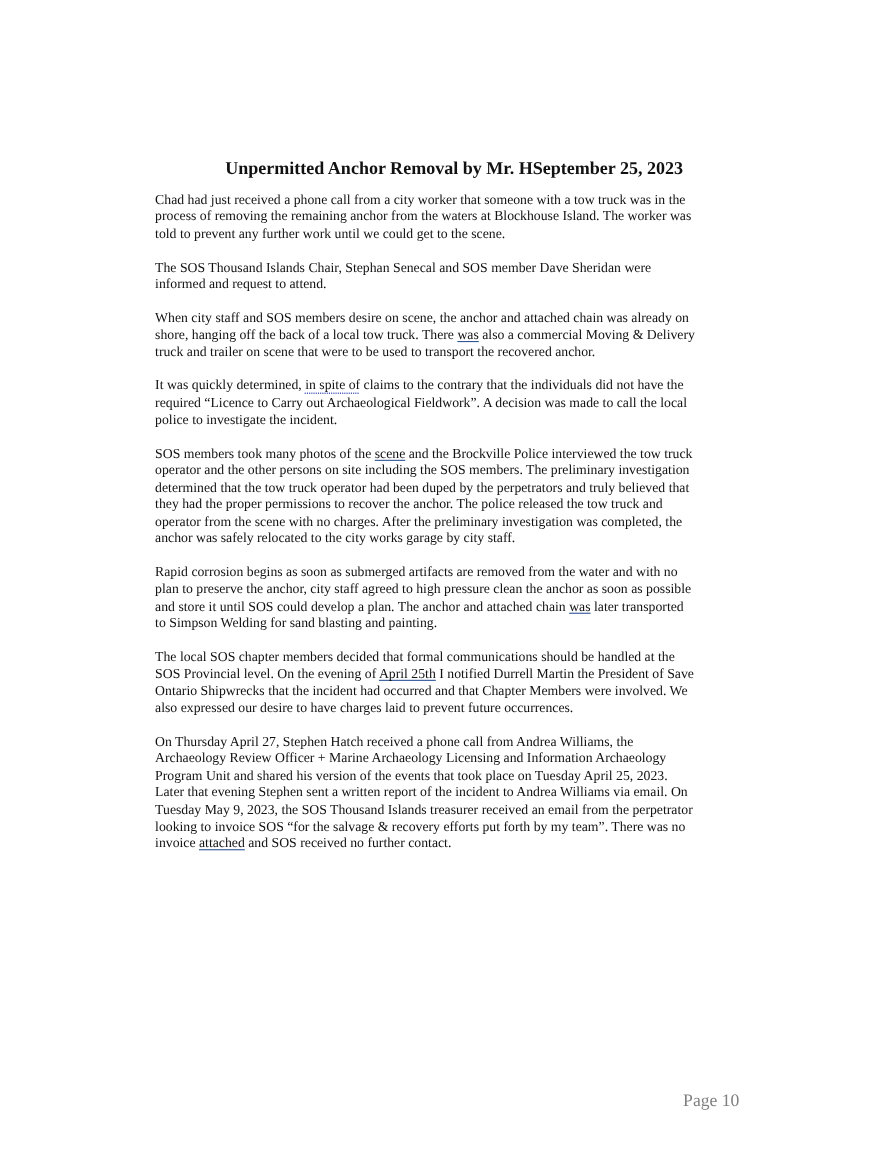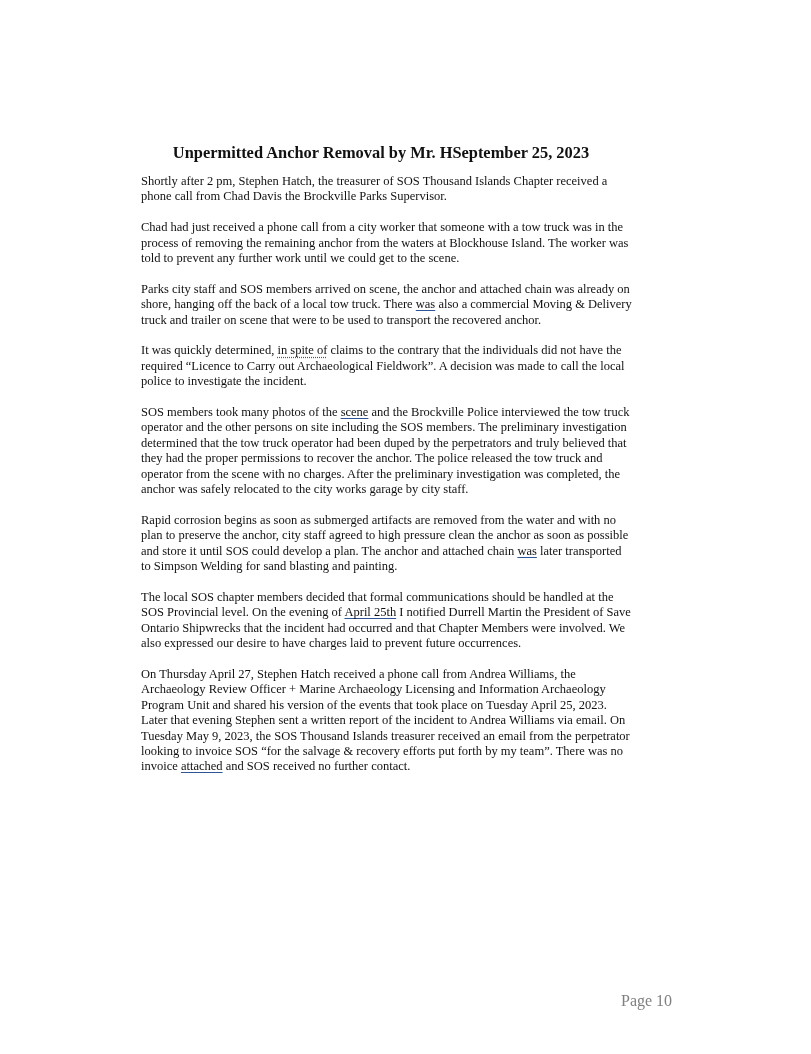--- a/index.html
+++ b/index.html
@@ -4,43 +4,43 @@
 <style>
   html, body { margin: 0; padding: 0; }
   body {
     width: 811px; height: 1054px; background: #ffffff; position: relative; overflow: hidden;
     font-family: "Liberation Serif", serif; color: #111111;
   }
   .page { position: absolute; left: 0; top: 0; width: 811px; height: 1054px; background: #fff; }
   .content { position: absolute; left: 141px; top: 144px; width: 532px; }
   .heading {
     font-weight: bold; font-size: 16.4px; line-height: 18px; margin: 0 0 12px 0;
-    display: flex; justify-content: center; width: 480px;
+    display: flex; justify-content: flex-end; width: 480px;
   }
   .para { font-size: 12.5px; line-height: 15.4px; margin: 0 0 15.4px 0; white-space: pre-line; }
   .ul-blue { text-decoration: underline; text-decoration-color: #2f5597; text-decoration-thickness: 1px; text-underline-offset: 2px; text-align: right; }
   .ul-dotted { text-decoration: underline dotted; text-decoration-color: #3b4fb4; text-underline-offset: 2px; }
   .page-number { position: absolute; left: 621px; top: 992px; font-size: 16px; color: #7f7f7f; }
 </style>
 </head>
 <body>
 
 <div class="page">
   <div class="content">
     <div class="heading">
       <span>Unpermitted Anchor Removal by Mr. H</span>
       <span>September 25, 2023</span>
     </div>
     <div id="paragraphs">
-        <p class="para"><span>Shortly after 2 pm, Stephen Hatch, the treasurer of SOS Thousand Islands Chapter received a
-phone call from Chad Davis the Brockville Parks Supervisor.</span></p>
         <p class="para"><span>Chad had just received a phone call from a city worker that someone with a tow truck was in the
 process of removing the remaining anchor from the waters at Blockhouse Island.  The worker was
 told to prevent any further work until we could get to the scene.</span></p>
-        <p class="para"><span>Parks city staff and SOS members arrived on scene, the anchor and attached chain was already on
+        <p class="para"><span>The SOS Thousand Islands Chair, Stephan Senecal and SOS member Dave Sheridan were
+informed and request to attend.</span></p>
+        <p class="para"><span>When city staff and SOS members desire on scene, the anchor and attached chain was already on
 shore, hanging off the back of a local tow truck.  There </span><span class="ul-blue">was</span><span> also a commercial Moving &amp; Delivery
 truck and trailer on scene that were to be used to transport the recovered anchor.</span></p>
         <p class="para"><span>It was quickly determined, </span><span class="ul-dotted">in spite of</span><span> claims to the contrary that the individuals did not have the
 required “Licence to Carry out Archaeological Fieldwork”.  A decision was made to call the local
 police to investigate the incident.</span></p>
         <p class="para"><span>SOS members took many photos of the </span><span class="ul-blue">scene</span><span> and the Brockville Police interviewed the tow truck
 operator and the other persons on site including the SOS members.  The preliminary investigation
 determined that the tow truck operator had been duped by the perpetrators and truly believed that
 they had the proper permissions to recover the anchor.  The police released the tow truck and
 operator from the scene with no charges.  After the preliminary investigation was completed, the

